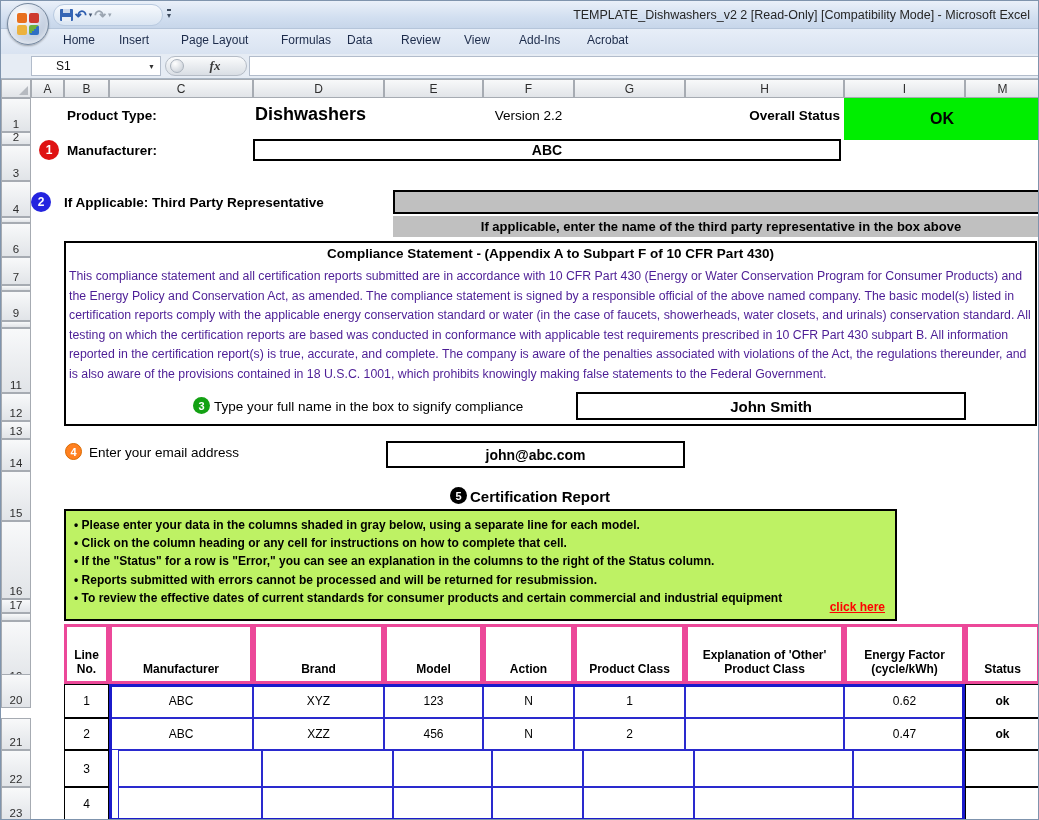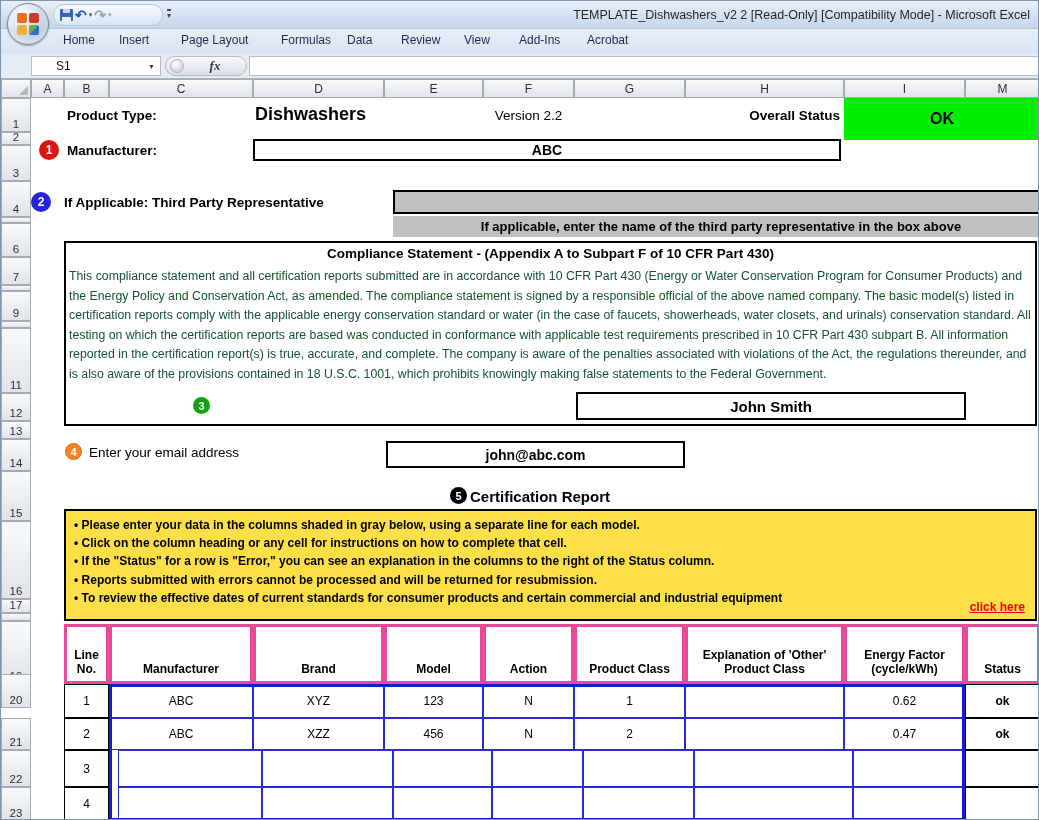--- a/index.html
+++ b/index.html
@@ -55,23 +55,23 @@
   .lbl{font-weight:bold;font-size:13.5px;color:#000;white-space:nowrap;}
   .plain{font-size:13.5px;color:#000;white-space:nowrap;}
   .inputbox{border:2px solid #000;background:#fff;display:flex;align-items:center;justify-content:center;
     font-weight:bold;color:#000;}
   .step{border-radius:50%;color:#fff;font-weight:bold;display:flex;align-items:center;justify-content:center;z-index:5;}
   .greenfill{background:#00ee00;}
   .grayfill{background:#c0c0c0;margin-left:9px;}
 
   .comp-box{left:63px;top:240px;width:973px;height:185px;border:2px solid #000;background:#fff;}
   .comp-title{left:63px;top:245px;width:973px;text-align:center;font-weight:bold;font-size:13.5px;}
-  .comp-body{left:68px;top:266px;width:962px;font-size:12.3px;line-height:19.5px;color:#14532d;text-align:left;}
-
-  .cyanbox{left:63px;top:508px;width:973px;height:112px;background:#fde047;border:2px solid #000;padding:5px 8px;}
+  .comp-body{left:68px;top:266px;width:962px;font-size:12.3px;line-height:19.5px;color:#4c1d95;text-align:left;}
+
+  .cyanbox{left:63px;top:508px;width:833px;height:112px;background:#bef264;border:2px solid #000;padding:5px 8px;}
   .bullet{font-size:12px;font-weight:bold;line-height:18.2px;white-space:nowrap;}
   .bullet:before{content:"\2022\00a0";}
   .clickhere{right:10px;bottom:5px;color:#f00;font-weight:bold;font-size:12px;text-decoration:underline;}
 
   .th{border:3px solid #ec4899;background:#fff;font-weight:bold;font-size:12px;color:#000;
       display:flex;align-items:flex-end;justify-content:center;text-align:center;padding-bottom:5px;line-height:14px;}
   .td{font-size:12px;color:#000;display:flex;align-items:center;justify-content:center;}
   .bk{border:1px solid #000;background:#fff;}
   .bl{border:1px solid #2a2ace;background:#fff;}
   .blue-frame{left:108px;top:683px;width:856px;height:137px;border:3px solid #1b1bcb;pointer-events:none;z-index:6;}
@@ -169,20 +169,21 @@
 
   <div class="abs step" style="left:30px;top:191px;width:20px;height:20px;background:#2424df;font-size:12px">2</div>
   <div class="abs lbl flexl" style="left:63px;top:189px;height:24px">If Applicable:  Third Party Representative</div>
   <div class="abs inputbox grayfill" style="left:383px;top:189px;width:653px;height:24px"></div>
   <div class="abs grayfill flexc" style="left:383px;top:215px;width:656px;height:21px;font-weight:bold;font-size:13px">If applicable, enter the name of the third party representative in the box above</div>
 
   <div class="abs comp-box"></div>
   <div class="abs comp-title">Compliance Statement - (Appendix A to Subpart F of 10 CFR Part 430)</div>
   <div class="abs comp-body">This compliance statement and all certification reports submitted are in accordance with 10 CFR Part 430 (Energy or Water Conservation Program for Consumer Products) and the Energy Policy and Conservation Act, as amended. The compliance statement is signed by a responsible official of the above named company.  The basic model(s) listed in certification reports comply with the applicable energy conservation standard or water (in the case of faucets, showerheads, water closets, and urinals) conservation standard.  All testing on which the certification reports are based was conducted in conformance with applicable test requirements prescribed in 10 CFR Part 430 subpart B.  All information reported in the certification report(s) is true, accurate, and complete.  The company is aware of the penalties associated with violations of the Act, the regulations thereunder, and is also aware of the provisions contained in 18 U.S.C. 1001, which prohibits knowingly making false statements to the Federal Government.</div>
   <div class="abs step" style="left:192px;top:396px;width:17px;height:17px;background:#13a113;font-size:11px">3</div>
+  <div class="abs plain flexl" style="left:213px;top:394px;height:22px">Type your full name in the box to signify compliance</div>
   <div class="abs inputbox" style="left:575px;top:391px;width:390px;height:28px;font-size:15px">John Smith</div>
 
   <div class="abs step" style="left:64px;top:442px;width:17px;height:17px;background:#ff8020;border:1px solid #d96a00;font-size:11px">4</div>
   <div class="abs plain flexl" style="left:88px;top:440px;height:22px">Enter your email address</div>
   <div class="abs inputbox" style="left:385px;top:440px;width:299px;height:27px;font-size:14px">john@abc.com</div>
 
   <div class="abs step" style="left:449px;top:486px;width:17px;height:17px;background:#000;font-size:11px">5</div>
   <div class="abs lbl flexl" style="left:469px;top:484px;height:22px;font-size:15px">Certification Report</div>
 
   <div class="abs cyanbox">

